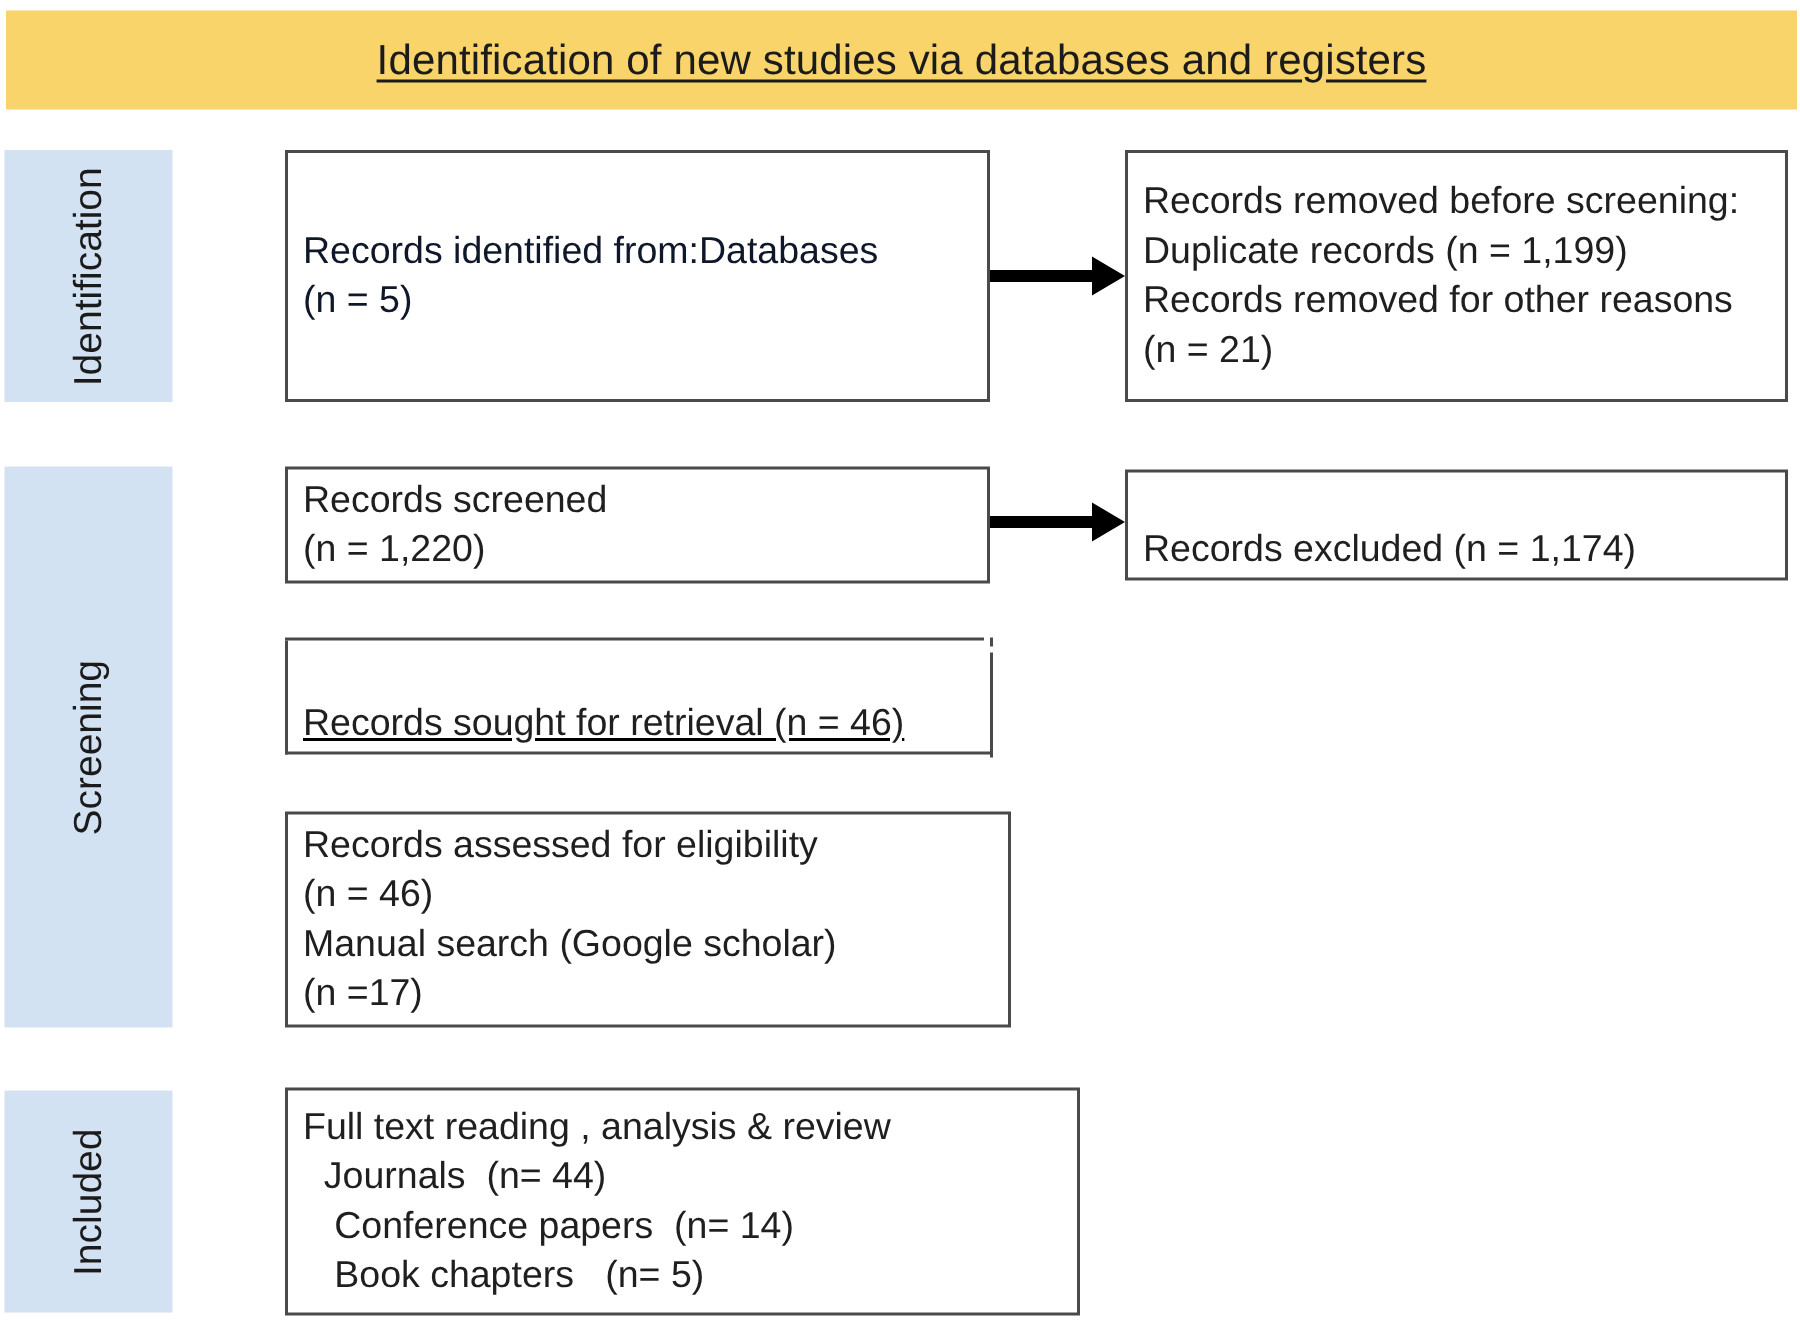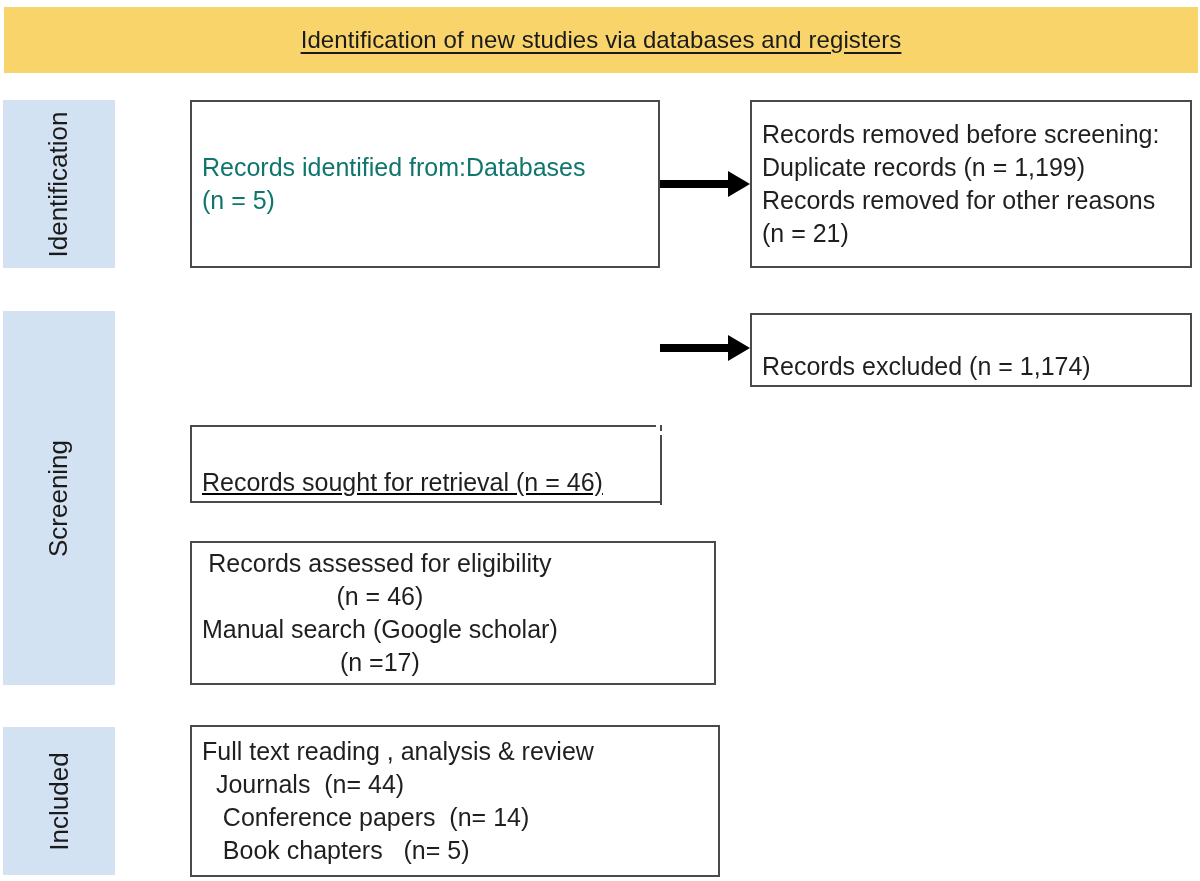--- a/index.html
+++ b/index.html
@@ -24,21 +24,21 @@
     left: 4px;
     top: 7px;
     width: 1194px;
     height: 66px;
     background: #F8D46B;
     display: flex;
     align-items: center;
     justify-content: center;
   }
   .header-title {
-    font-size: 24px;
+    font-size: 28px;
     font-weight: 400;
     color: #1b1b1b;
     text-decoration: underline;
     text-underline-offset: 4px;
     letter-spacing: 0.1px;
     white-space: nowrap;
     text-align: center;
   }
 
   
@@ -66,21 +66,21 @@
   .flow-box {
     position: absolute;
     box-sizing: border-box;
     background: #ffffff;
     border: 2px solid #4a4a4a;
     padding: 6px 8px 6px 10px;
   }
   .flow-box .txt {
     font-size: 25px;
     line-height: 33px;
-    color: #0f766e;
+    color: #0f172a;
     white-space: pre-wrap;
   }
   .flow-box.dark .txt { color: #1f1f1f; }
 
   .vcenter { display: flex; align-items: center; }
   .vbottom { display: flex; align-items: flex-end; }
 
   
   #box-identified {
     left: 190px; top: 100px; width: 470px; height: 168px;
@@ -117,21 +117,21 @@
     width: 2px; height: 70px;
     background: #4a4a4a;
   }
   #box-sought .corner-tick {
     position: absolute;
     right: -2px; top: -2px;
     width: 2px; height: 6px;
     background: #4a4a4a;
   }
   #box-eligibility {
-    left: 190px; top: 541px; width: 526px; height: 144px; text-align: center;
+    left: 190px; top: 541px; width: 484px; height: 144px;
   }
   #box-fulltext {
     left: 190px; top: 725px; width: 530px; height: 152px;
   }
 
   
   .arrow {
     position: absolute;
     height: 0;
   }
@@ -188,20 +188,24 @@
     <span class="head"></span>
   </div>
 
   <div class="flow-box dark vcenter" id="box-removed">
     <span class="txt">Records removed before screening:
 Duplicate records (n = 1,199)
 Records removed for other reasons
 (n = 21)</span>
   </div>
 
+  <div class="flow-box dark vcenter" id="box-screened">
+    <span class="txt">Records screened
+(n = 1,220)</span>
+  </div>
 
   <div class="arrow" id="arrow-screening">
     <span class="shaft"></span>
     <span class="head"></span>
   </div>
 
   <div class="flow-box dark vbottom" id="box-excluded">
     <span class="txt">Records excluded (n = 1,174)</span>
   </div>
 

